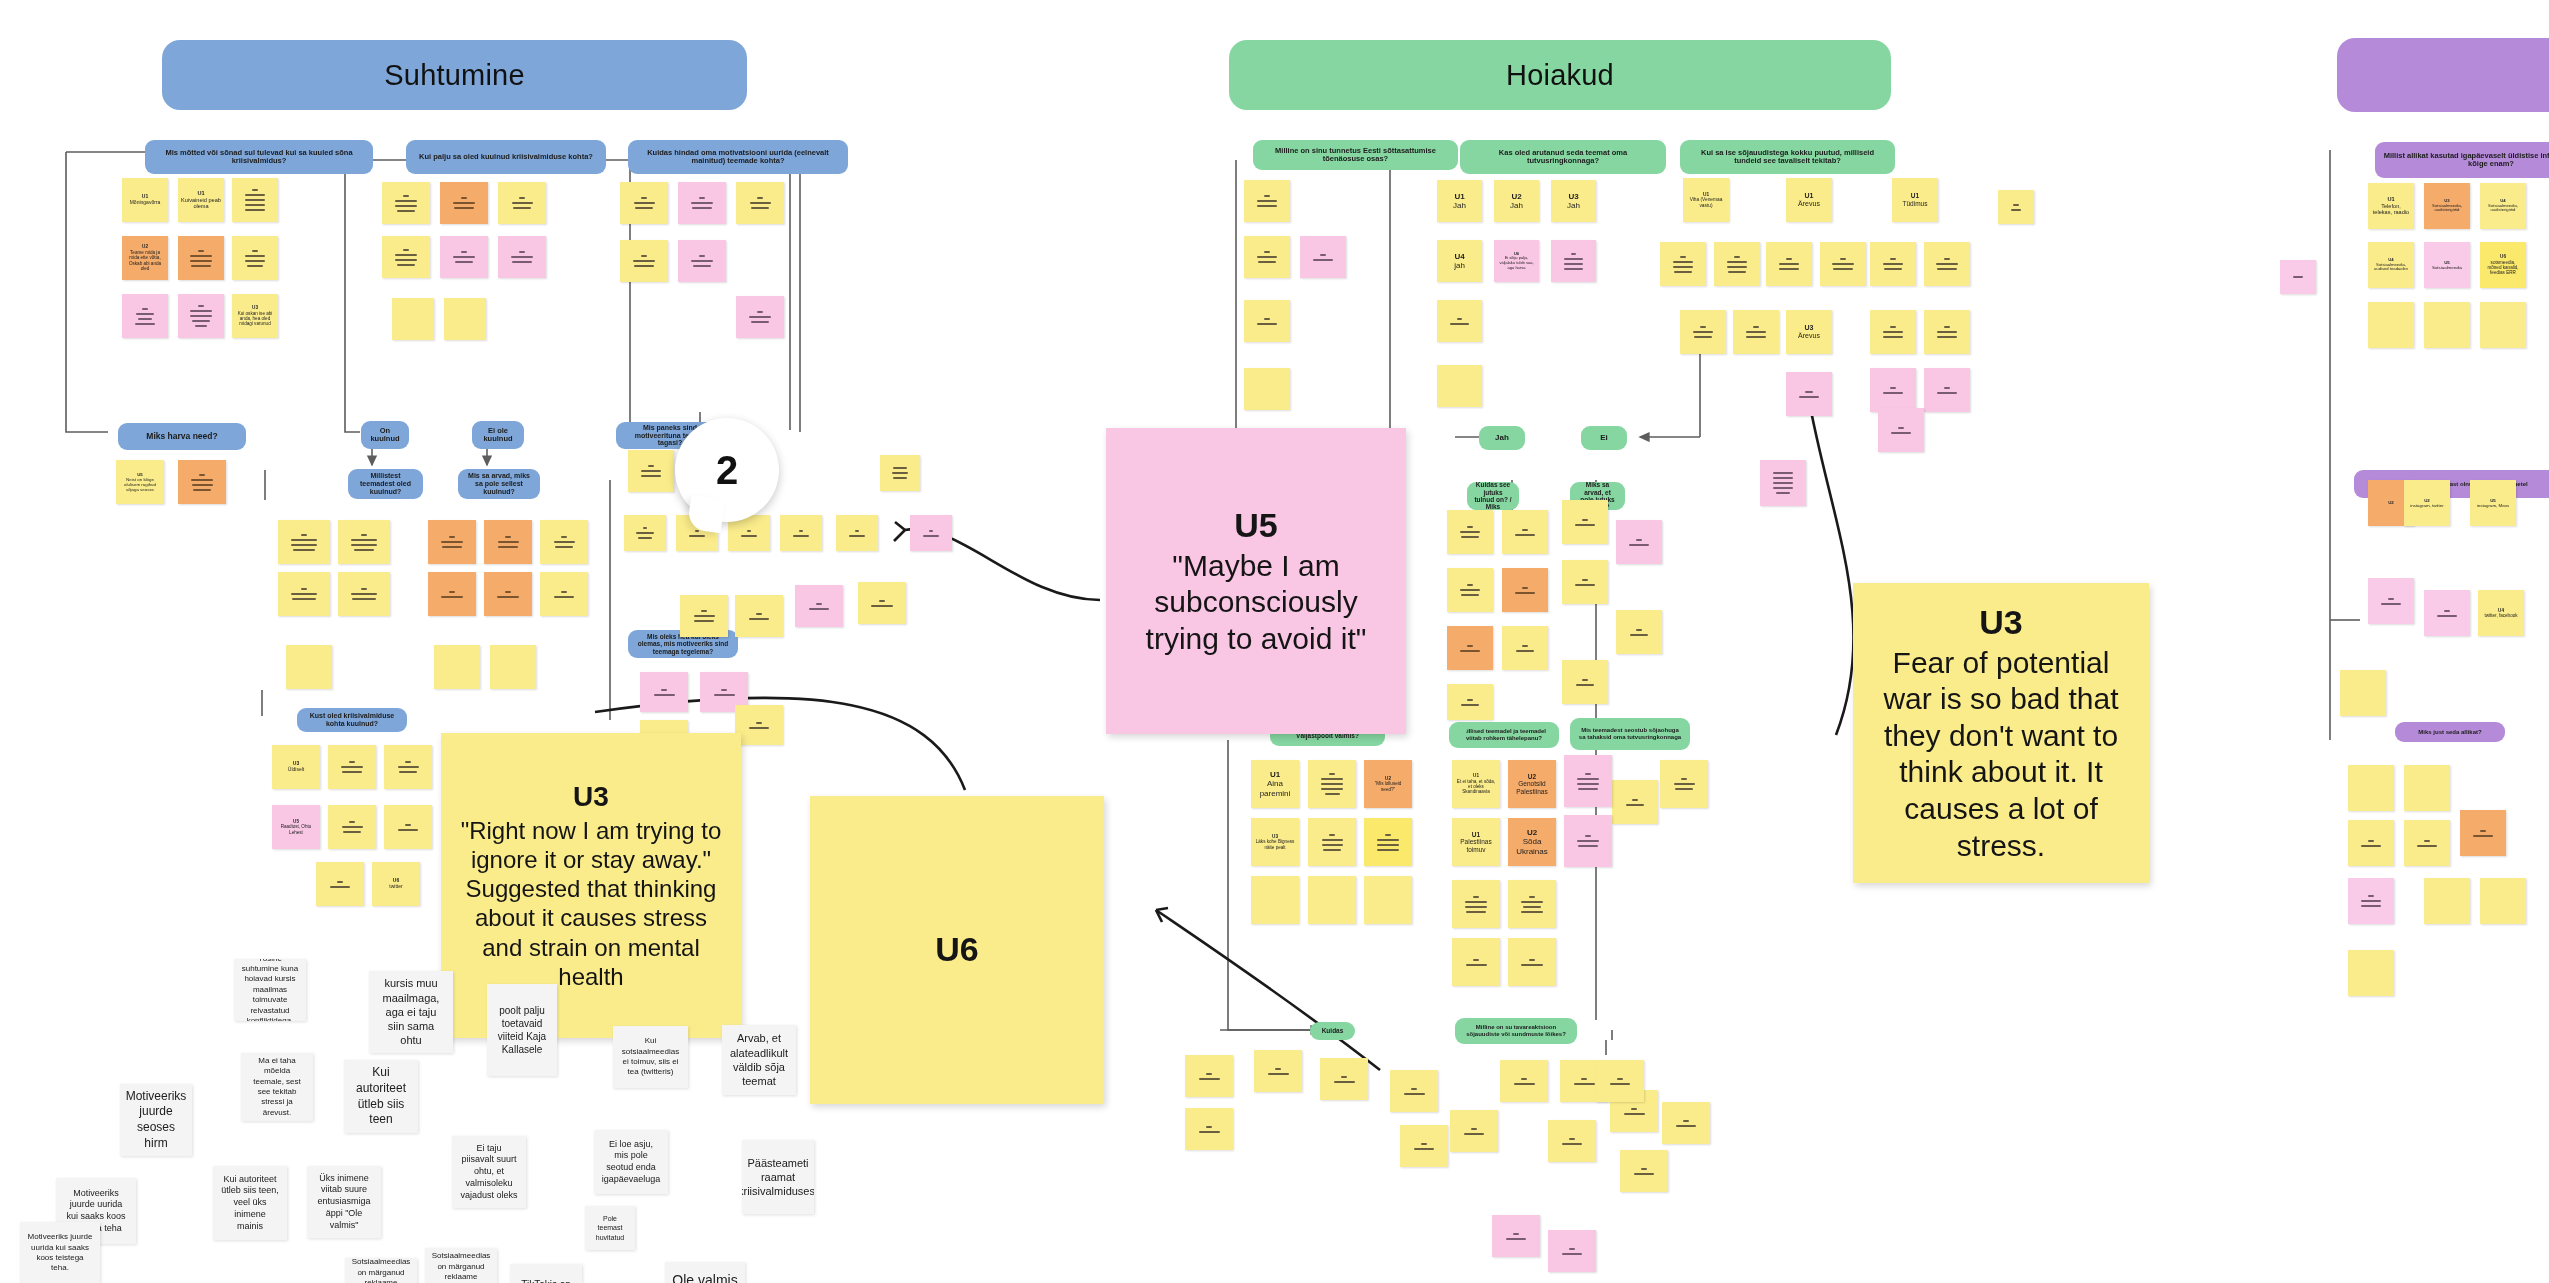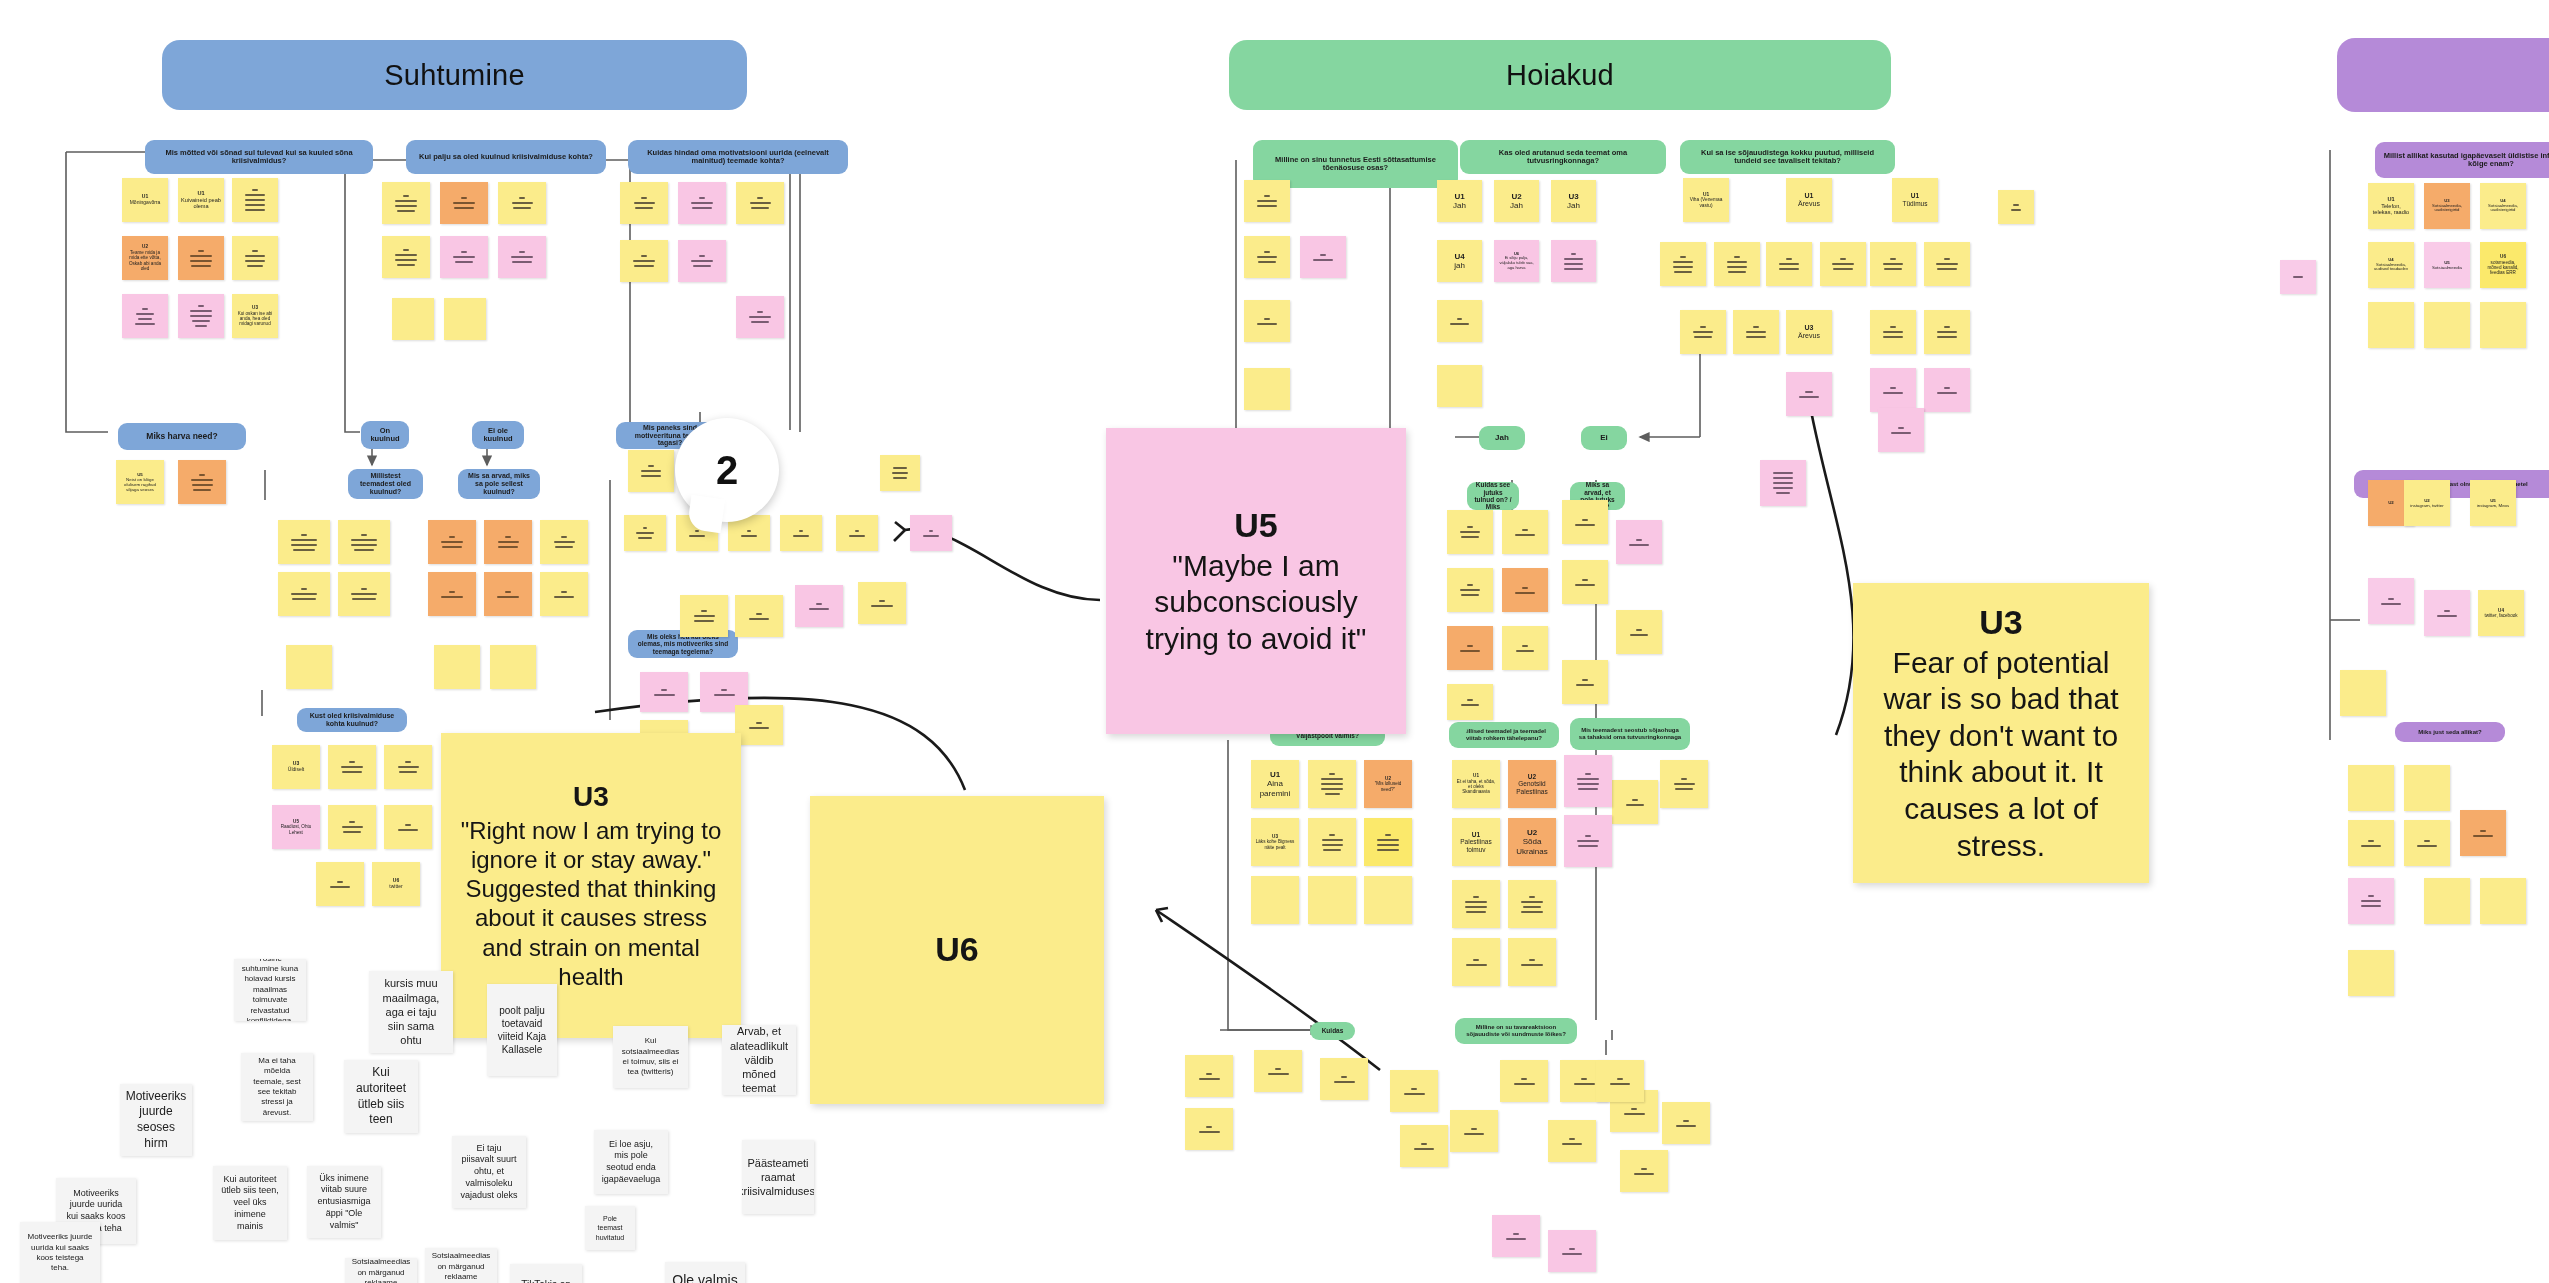--- a/index.html
+++ b/index.html
@@ -164,21 +164,21 @@
   <div class="abs flownode blue" style="left:145px;top:140px;width:228px;height:34px;font-size:7.5px;">
     <span>Mis mõtted või sõnad sul tulevad kui sa kuuled sõna kriisivalmidus?</span>
     </div>
   <div class="abs flownode blue" style="left:406px;top:140px;width:200px;height:34px;font-size:7.5px;">
     <span>Kui palju sa oled kuulnud kriisivalmiduse kohta?</span>
     </div>
   <div class="abs flownode blue" style="left:628px;top:140px;width:220px;height:34px;font-size:7.5px;">
     <span>Kuidas hindad oma motivatsiooni uurida (eelnevalt mainitud) teemade kohta?</span>
     </div>
 
-  <div class="abs flownode green" style="left:1253px;top:140px;width:205px;height:48px;font-size:7.5px;">
+  <div class="abs flownode green" style="left:1253px;top:140px;width:205px;height:30px;font-size:7.5px;">
     <span>Milline on sinu tunnetus Eesti sõttasattumise tõenäosuse osas?</span>
     </div>
   <div class="abs flownode green" style="left:1460px;top:140px;width:206px;height:34px;font-size:7.5px;">
     <span>Kas oled arutanud seda teemat oma tutvusringkonnaga?</span>
     </div>
   <div class="abs flownode green" style="left:1680px;top:140px;width:215px;height:34px;font-size:7.5px;">
     <span>Kui sa ise sõjauudistega kokku puutud, milliseid tundeid see tavaliselt tekitab?</span>
     </div>
 
   <div class="abs flownode purple" style="left:2375px;top:142px;width:232px;height:36px;font-size:7.5px;">
@@ -1238,21 +1238,21 @@
   <div class="abs card" style="left:241px;top:1053px;width:72px;height:68px;font-size:8px;">
       <span>Ma ei taha mõelda teemale, sest see tekitab stressi ja ärevust.</span>
     </div>
   <div class="abs card" style="left:344px;top:1060px;width:74px;height:73px;font-size:12px;">
       <span>Kui autoriteet ütleb siis teen</span>
     </div>
   <div class="abs card" style="left:613px;top:1026px;width:75px;height:62px;font-size:8px;">
       <span>Kui sotsiaalmeedias ei toimuv, siis ei tea (twitteris)</span>
     </div>
   <div class="abs card" style="left:722px;top:1025px;width:74px;height:70px;font-size:11px;">
-      <span>Arvab, et alateadlikult väldib mõned teemat</span>
+      <span>Arvab, et alateadlikult väldib sõja teemat</span>
     </div>
   <div class="abs card" style="left:120px;top:1084px;width:72px;height:72px;font-size:12px;">
       <span>Motiveeriks juurde seoses hirm</span>
     </div>
   <div class="abs card" style="left:213px;top:1166px;width:74px;height:74px;font-size:9px;">
       <span>Kui autoriteet ütleb siis teen, veel üks inimene mainis</span>
     </div>
   <div class="abs card" style="left:307px;top:1166px;width:74px;height:72px;font-size:9px;">
       <span>Üks inimene viitab suure entusiasmiga äppi "Ole valmis"</span>
     </div>

